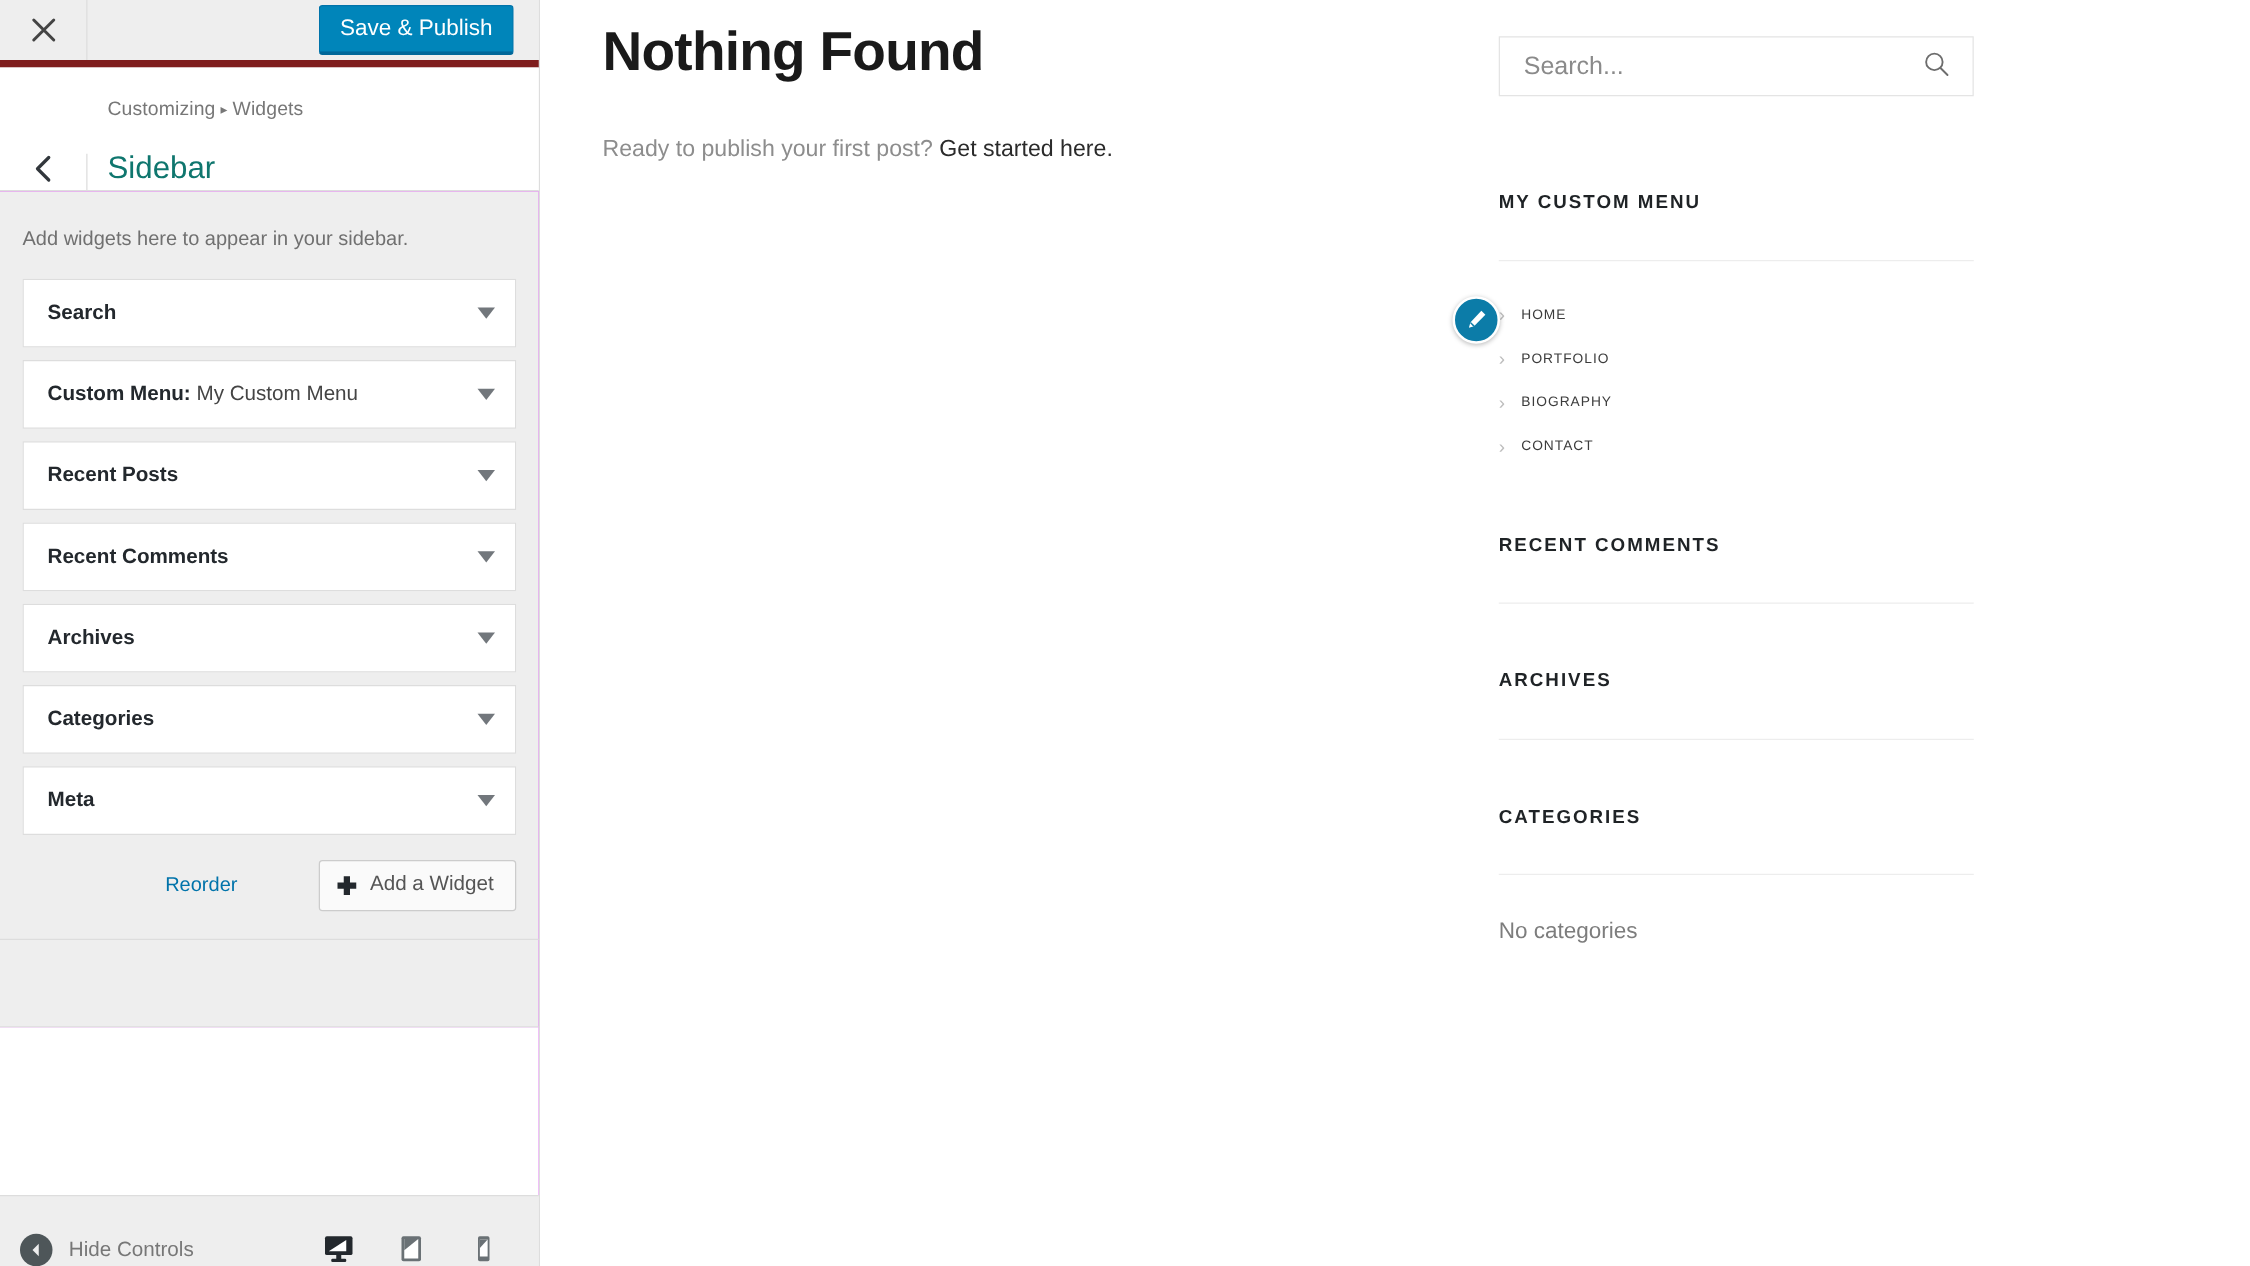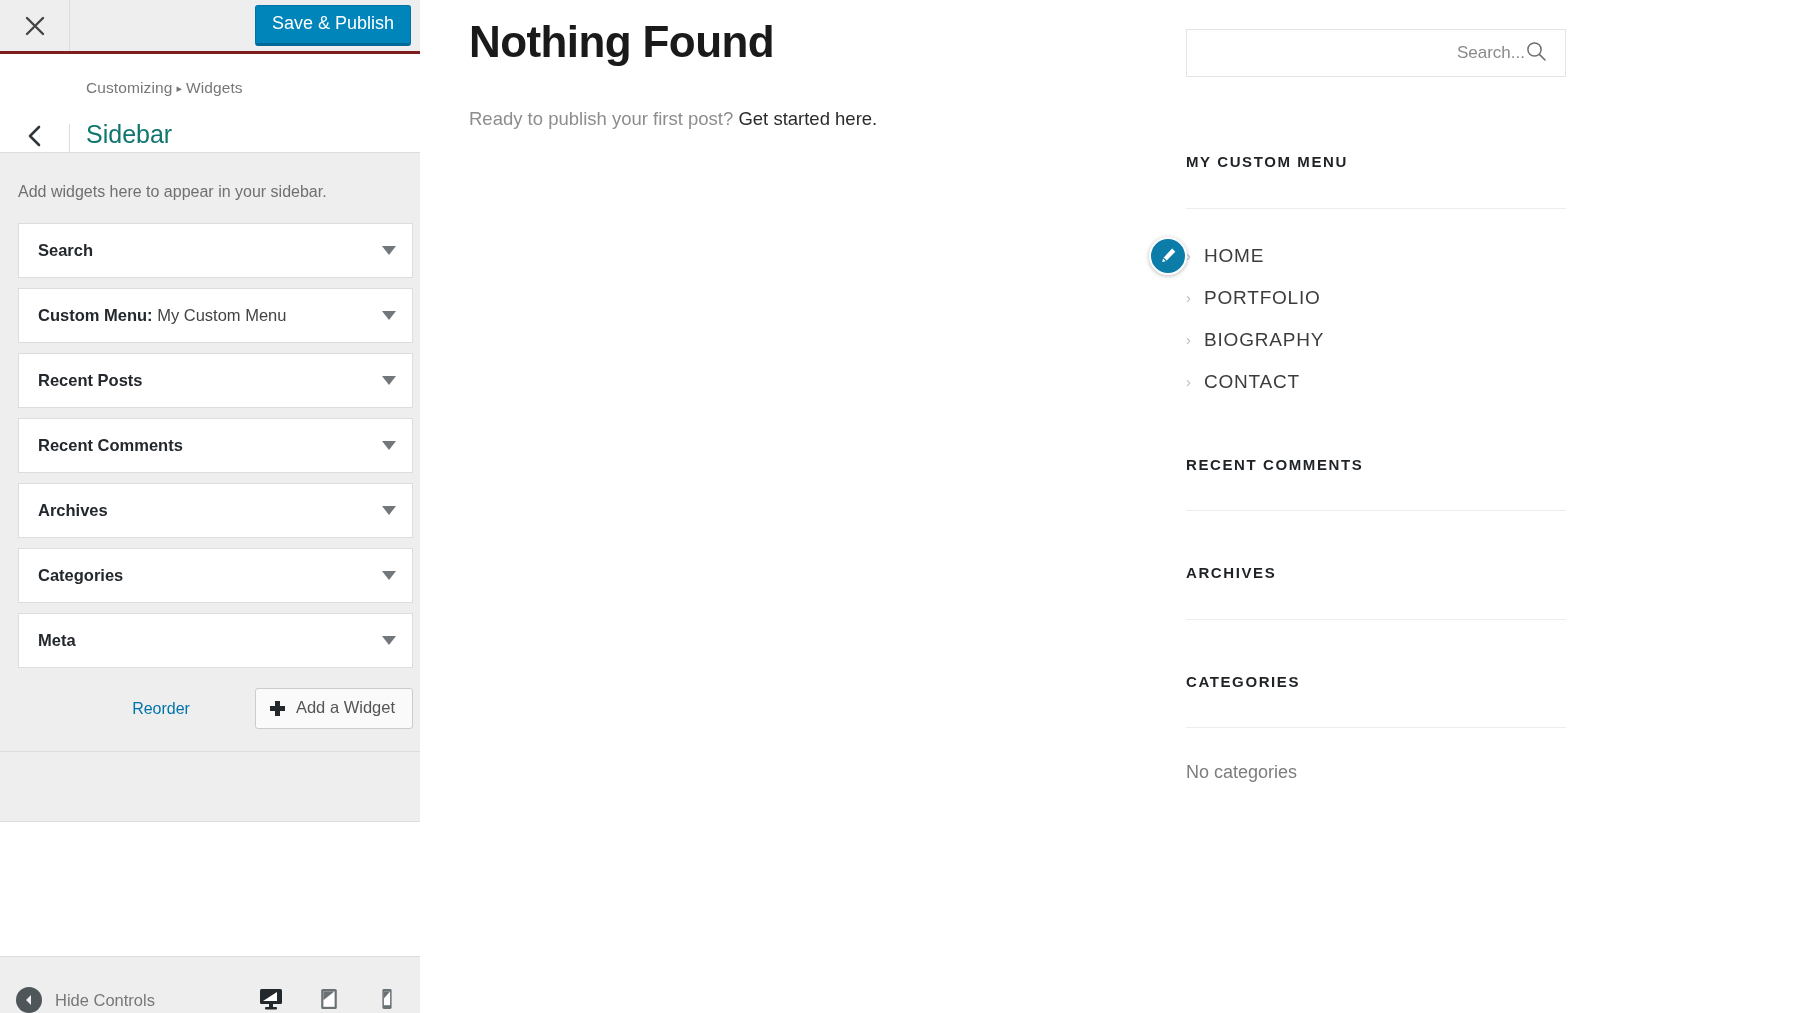--- a/index.html
+++ b/index.html
@@ -28,21 +28,21 @@
     border-right: 1px solid #dddddd;
     display: flex;
     flex-direction: column;
   }
 
   
   .cust-topbar {
     height: 54px;
     flex: 0 0 54px;
     background: #eeeeee;
-    border-bottom: 3px solid #7f1d1d;
+    border-bottom: 6px solid #7f1d1d;
     display: flex;
     align-items: stretch;
   }
   .close-btn {
     width: 70px;
     flex: 0 0 70px;
     border-right: 1px solid #dddddd;
     display: flex;
     align-items: center;
     justify-content: center;
@@ -257,21 +257,21 @@
     cursor: pointer;
     display: flex;
     align-items: center;
     justify-content: center;
     width: 28px; height: 28px;
   }
 
   
   #preview {
     position: absolute;
-    left: 420px; top: 0;
+    left: 433px; top: 0;
     width: 1367px;
     height: 1013px;
     background: #ffffff;
     overflow: hidden;
   }
   .preview-content {
     position: absolute;
     left: 0; top: 0;
     width: 1367px;
     height: 1013px;
@@ -312,25 +312,24 @@
     height: 48px;
     display: flex;
     align-items: center;
     padding: 0 18px 0 19px;
     background: #ffffff;
   }
   .p-search-input {
     flex: 1 1 auto;
     border: none;
     outline: none;
-    font-size: 17px;
+    font-size: 20px;
     color: #8a8a8a;
     background: transparent;
     font-family: "Liberation Sans", sans-serif;
-    text-align: right;
   }
   .p-search-input::placeholder { color: #8a8a8a; opacity: 1; }
   .search-icon { flex: 0 0 auto; display: block; cursor: pointer; }
 
   .p-block { margin-top: 52px; }
   .p-block.first { margin-top: 75px; }
   .p-heading {
     font-size: 15px;
     font-weight: 700;
     color: #1f2326;
@@ -354,21 +353,21 @@
     position: relative;
   }
   .p-menu .chev {
     color: #bdbdbd;
     font-size: 15px;
     line-height: 1;
     flex: 0 0 auto;
     font-family: "Liberation Sans", sans-serif;
   }
   .p-menu .mlabel {
-    font-size: 19px;
+    font-size: 11px;
     color: #3c3c3c;
     letter-spacing: 0.8px;
     text-transform: uppercase;
     text-align: center;
   }
   .p-empty {
     margin-top: 34px;
     font-size: 18px;
     color: #7d7d7d;
   }

